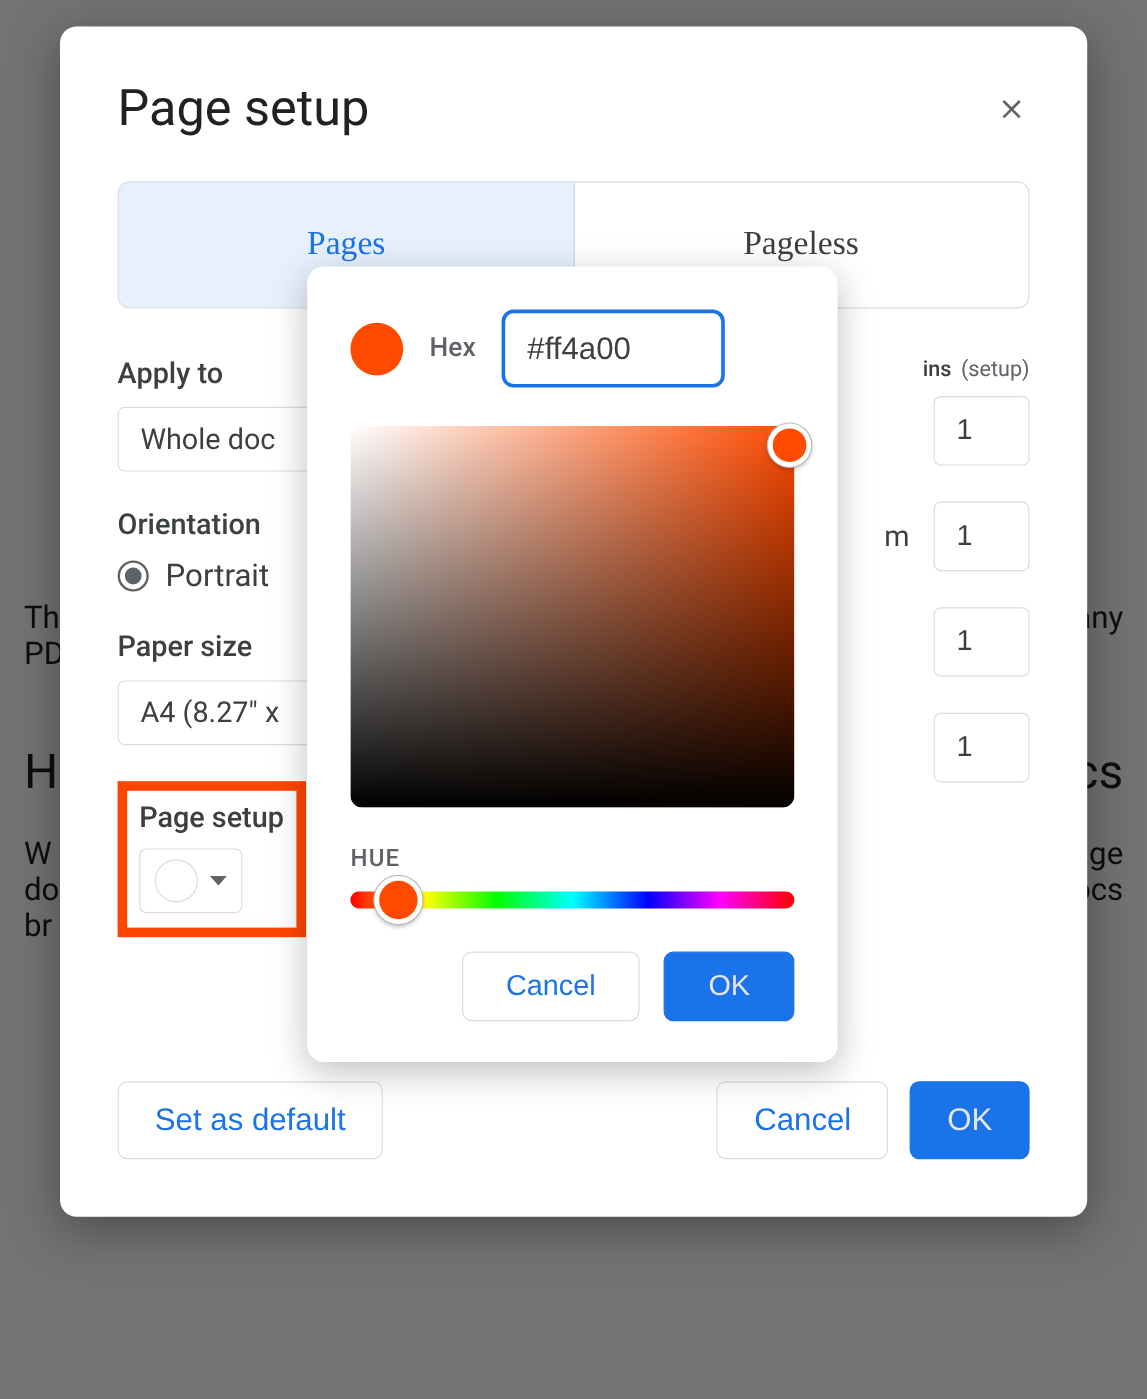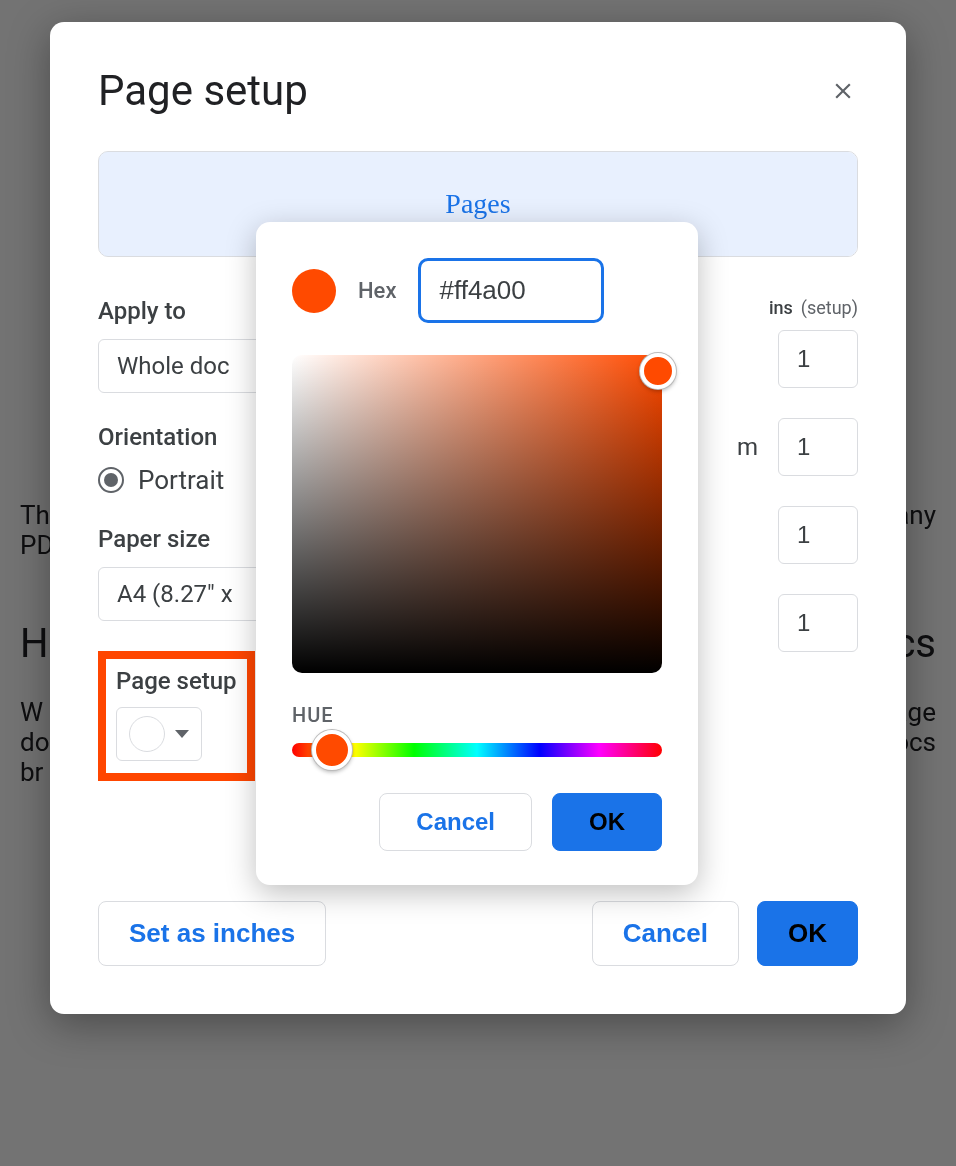--- a/index.html
+++ b/index.html
@@ -172,29 +172,29 @@
   .modal-footer {
     display: flex;
     justify-content: space-between;
     margin-top: 120px;
   }
   .footer-right { display: flex; gap: 18px; }
   .btn {
     padding: 16px 30px;
     border-radius: 8px;
     font-size: 26px;
-    font-weight: 700;
+    font-weight: 400;
     cursor: pointer;
     border: 1px solid #dadce0;
     background: #fff;
     color: #1a73e8;
   }
   .btn.primary {
     background: #1a73e8;
-    color: #000000;
+    color: #e5e5e5;
     border-color: #1a73e8;
   }
   .btn.plain { color: #1a73e8; }
   
   .picker {
     position: absolute;
     left: 256px;
     top: 222px;
     width: 442px;
     background: #fff;
@@ -319,20 +319,21 @@
     <div class="modal-title">Page setup</div>
     <div class="close-x">
       <svg viewBox="0 0 24 24">
           <path fill="#5f6368" d="M19 6.41 17.59 5 12 10.59 6.41 5 5 6.41 10.59 12 5 17.59 6.41 19 12 13.41 17.59 19 19 17.59 13.41 12z"></path>
         </svg>
     </div>
   </div>
 
   <div class="tab-bar">
     <div class="tab active">Pages</div>
+    <div class="tab">Pageless</div>
   </div>
 
   <div class="columns">
     <div class="left-col">
       <div class="apply-section form-row">
         <div class="section-label">Apply to</div>
         <div class="select-box">
           <span>Whole doc</span>
         </div>
       </div>
@@ -376,21 +377,21 @@
       <div class="margin-input">
         <input class="text-input" value="1" style="">
       </div>
       <div class="margin-input">
         <input class="text-input" value="1" style="">
       </div>
     </div>
   </div>
 
   <div class="modal-footer">
-    <button class="btn plain">Set as inches</button>
+    <button class="btn plain">Set as default</button>
     <div class="footer-right">
       <button class="btn">Cancel</button>
       <button class="btn primary">OK</button>
     </div>
   </div>
 </div>
 
 <div class="picker">
   <div class="picker-header">
     <div class="preview-swatch"></div>

